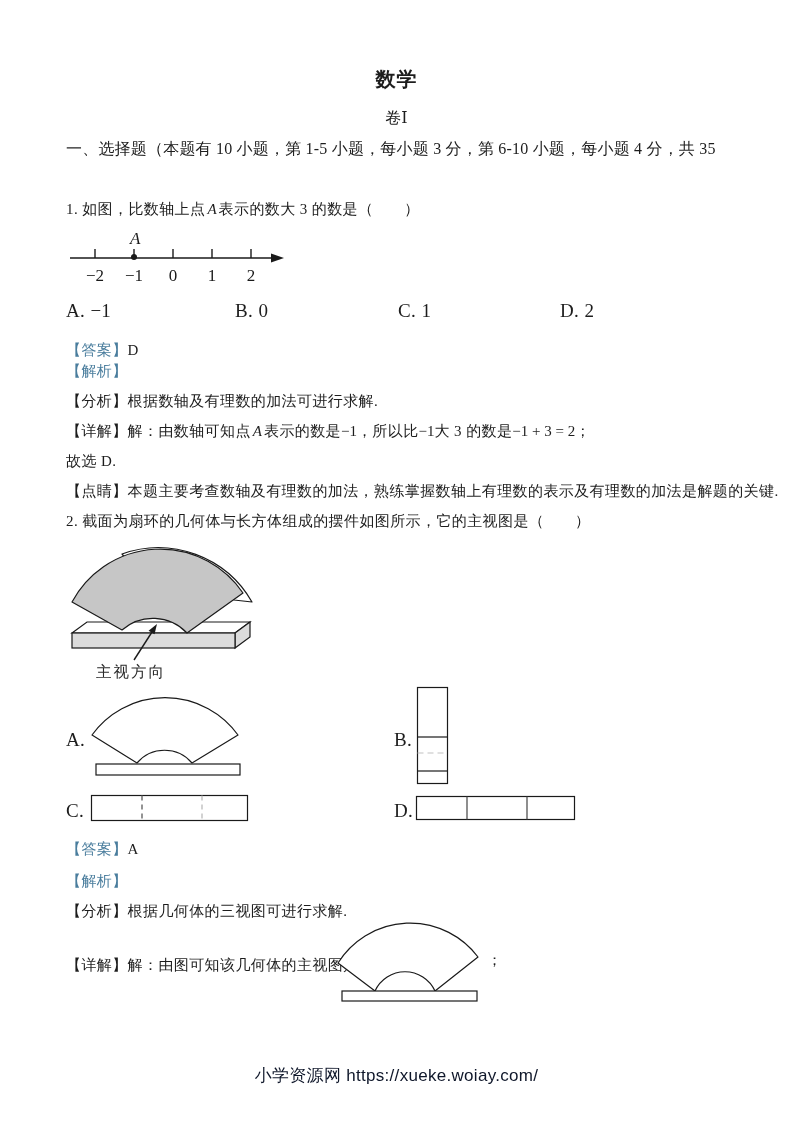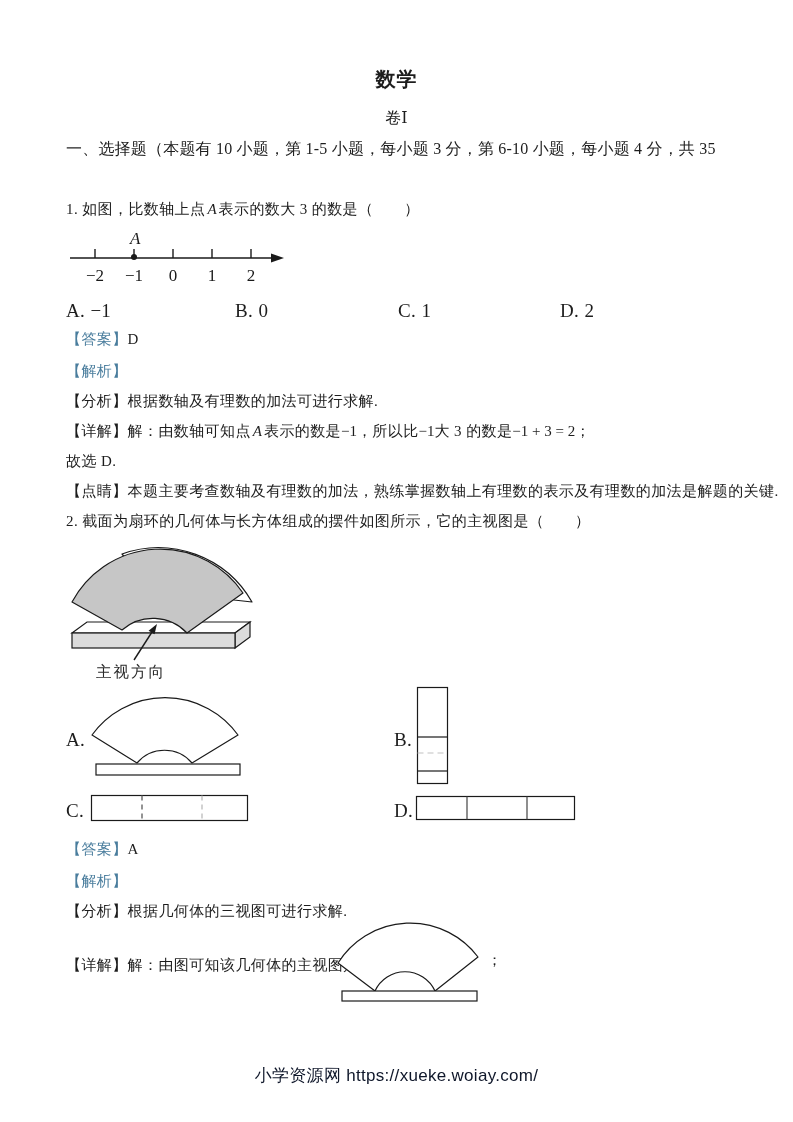--- a/index.html
+++ b/index.html
@@ -47,21 +47,21 @@
     <text x="113" y="55" font-size="17" text-anchor="middle" fill="#1a1a1a">0</text>
     <text x="152" y="55" font-size="17" text-anchor="middle" fill="#1a1a1a">1</text>
     <text x="191" y="55" font-size="17" text-anchor="middle" fill="#1a1a1a">2</text>
   </svg>
 
   <div class="abs opt-label" style="left:66px;top:300px"><span>A.</span>&nbsp;<span class="math">−1</span></div>
   <div class="abs opt-label" style="left:235px;top:300px"><span>B.</span>&nbsp;<span class="math">0</span></div>
   <div class="abs opt-label" style="left:398px;top:300px"><span>C.</span>&nbsp;<span class="math">1</span></div>
   <div class="abs opt-label" style="left:560px;top:300px"><span>D.</span>&nbsp;<span class="math">2</span></div>
 
-  <div class="abs line" style="top:331px"><span class="blue">【答案】</span><span>D</span></div>
+  <div class="abs line" style="top:342px"><span class="blue">【答案】</span><span>D</span></div>
   <div class="abs line blue" style="top:363px">【解析】</div>
   <div class="abs line" style="top:393px"><span>【分析】</span><span>根据数轴及有理数的加法可进行求解.</span></div>
   <div class="abs line" style="top:423px"><span>【详解】</span><span>解：由数轴可知点</span><span class="var">A</span><span>表示的数是</span><span class="math">−1</span><span>，所以比</span><span class="math">−1</span><span>大 3 的数是</span><span class="math">−1 + 3 = 2</span><span>；</span></div>
   <div class="abs line" style="top:453px">故选 D.</div>
   <div class="abs line" style="top:483px"><span>【点睛】</span><span>本题主要考查数轴及有理数的加法，熟练掌握数轴上有理数的表示及有理数的加法是解题的关键.</span></div>
 
   <div class="abs line" style="top:513px">2. 截面为扇环的几何体与长方体组成的摆件如图所示，它的主视图是（　　）</div>
 
   <svg class="abs" style="left:62px;top:540px" width="195" height="142" viewBox="0 0 195 142">
 

